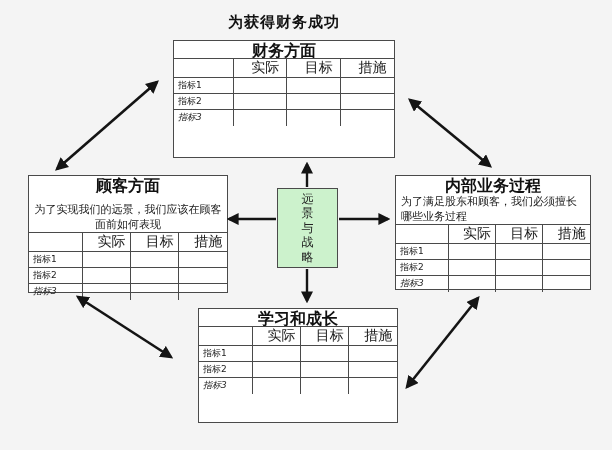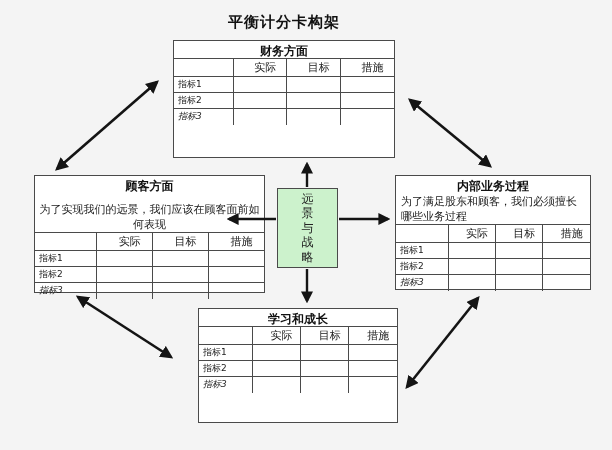--- a/index.html
+++ b/index.html
@@ -16,64 +16,64 @@
     position:absolute; left:173px; top:13px; width:222px;
     text-align:center; font-weight:bold; font-size:15px;
     letter-spacing:1px; color:#111;
   }
   .box {
     position:absolute; background:#ffffff;
     border:1px solid #4a4a4a;
     display:flex; flex-direction:column;
   }
   .box-title {
-    text-align:center; font-weight:bold; font-size:12px;
+    text-align:center; font-weight:bold; font-size:16px;
     line-height:14px; padding-top:3px; color:#111;
   }
   .box-desc {
     font-size:11px; line-height:15px;
     padding:1px 4px 0 5px; flex:1; color:#1a1a1a;
   }
   .box-desc.centered { text-align:center; padding:1px 4px 0 4px;margin-top:8px; }
   table.metrics {
     width:100%; border-collapse:collapse; table-layout:fixed;
   }
   table.metrics th, table.metrics td {
     border:1px solid #4a4a4a; font-weight:normal;
     overflow:hidden; white-space:nowrap;
   }
-  table.metrics th { height:18px; font-size:11px; text-align:center;padding-left:10px; }
+  table.metrics th { height:18px; font-size:14px; text-align:center;padding-left:10px; }
   table.metrics td { height:16px; font-size:9px; padding-left:4px; text-align:left; }
   table.metrics th:first-child, table.metrics td:first-child { border-left:0; }
   table.metrics th:last-child,  table.metrics td:last-child  { border-right:0; }
   table.metrics tr:last-child td { border-bottom:0;font-style:italic; }
   col.c-label { width:27%; }
   col.c-col   { width:24.3333%; }
 
   #box-financial { left:173px; top:40px;  width:222px; height:118px; }
-  #box-customer  { left:34px;  top:175px; width:231px; height:118px; }
+  #box-customer  { left:28px;  top:175px; width:200px; height:118px; }
   #box-internal  { left:395px; top:175px; width:196px; height:115px; }
   #box-learning  { left:198px; top:308px; width:200px; height:115px; }
 
   #box-center {
     position:absolute; left:277px; top:188px; width:61px; height:80px;
     background:#ccf2cc; border:1px solid #4a4a4a;
     display:flex; flex-direction:column; align-items:center; justify-content:center;
     font-size:12px; line-height:14.5px; color:#222;
   }
   svg.arrows {
     position:absolute; left:0; top:0; width:612px; height:450px;
     pointer-events:none;
   }
   svg.arrows line { stroke:#141414; }
 </style>
 </head>
 <body>
 
-<div class="page-title">平衡计分卡构架</div>
+<div class="page-title">为获得财务成功</div>
 
 <div class="box" id="box-financial">
   <div class="box-title">财务方面</div>
   <div class="table-slot">
   <table class="metrics">
     <colgroup>
           <col class="c-label">
           <col class="c-col">
           <col class="c-col">
           <col class="c-col">

